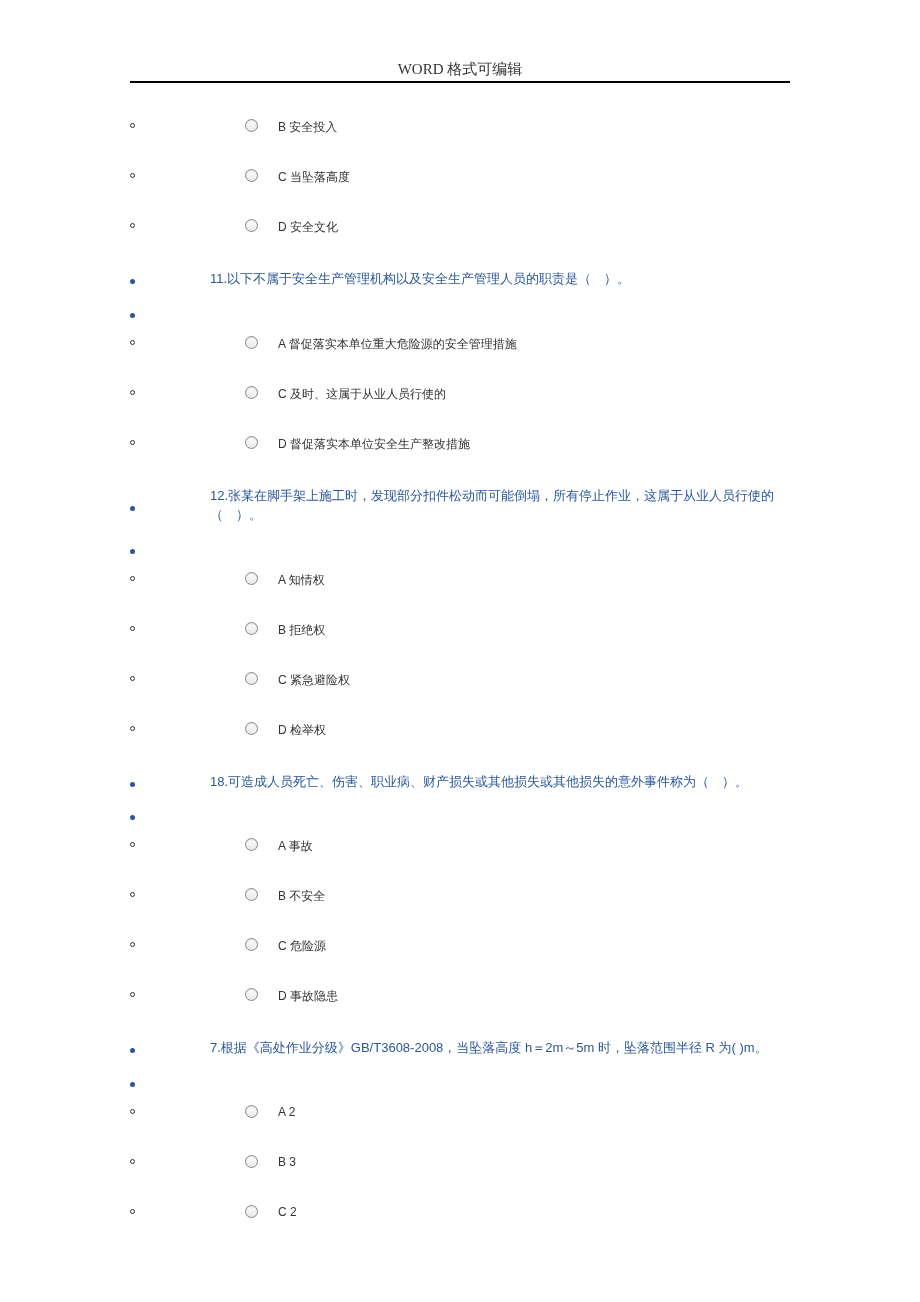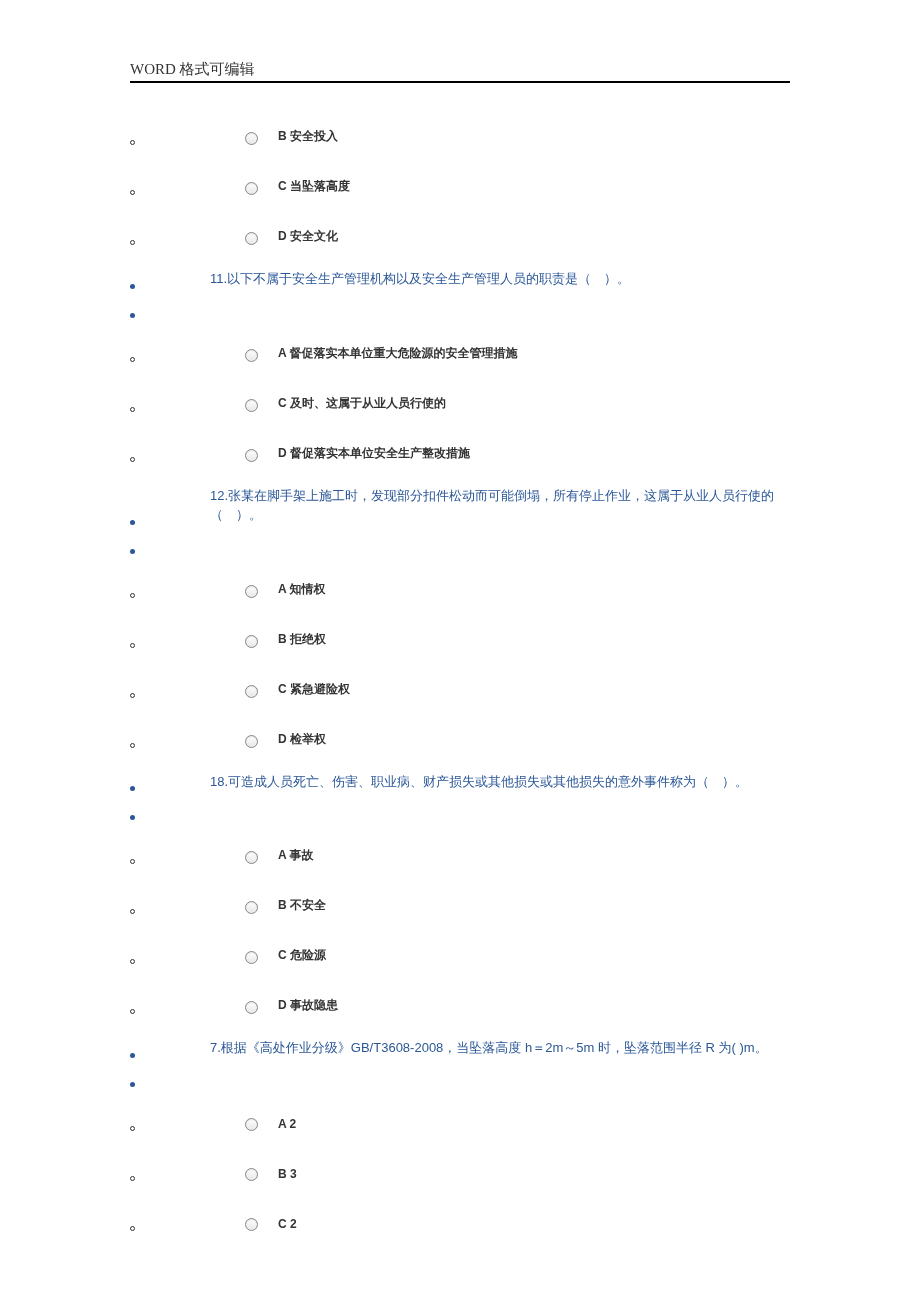--- a/index.html
+++ b/index.html
@@ -12,39 +12,39 @@
       background: #fff;
       width: 920px;
       margin: 0 auto;
       padding: 0;
     }
     .page {
       padding: 60px 130px 40px 130px;
       position: relative;
     }
     .header {
+      text-align: center;
       font-size: 15px;
       color: #333;
       padding-bottom: 6px;
       margin-bottom: 30px;
       font-family: "SimSun", serif;
     }
     .header-line {
       border-bottom: 2px solid #000;
       margin-top: 2px;
     }
     .content {
       padding-left: 0;
     }
     .option-row {
       display: flex;
-      align-items: flex-end;
+      align-items: flex-start;
       margin-bottom: 24px;
       min-height: 26px;
-      font-weight: bold;
     }
     .bullet-circle {
       width: 5px;
       height: 5px;
       border: 1px solid #333;
       border-radius: 50%;
       flex-shrink: 0;
       margin-top: 4px;
     }
     .bullet-disc {
@@ -73,21 +73,21 @@
       flex-shrink: 0;
       margin-right: 20px;
     }
     .option-text {
       font-size: 12px;
       color: #333;
       font-family: "Microsoft YaHei", "SimSun", sans-serif;
     }
     .question-row {
       display: flex;
-      align-items: flex-end;
+      align-items: center;
       margin-bottom: 18px;
       margin-top: 6px;
     }
     .question-text {
       font-size: 13px;
       color: #2b5797;
       font-family: "Microsoft YaHei", sans-serif;
       line-height: 1.5;
     }
     .empty-row {

